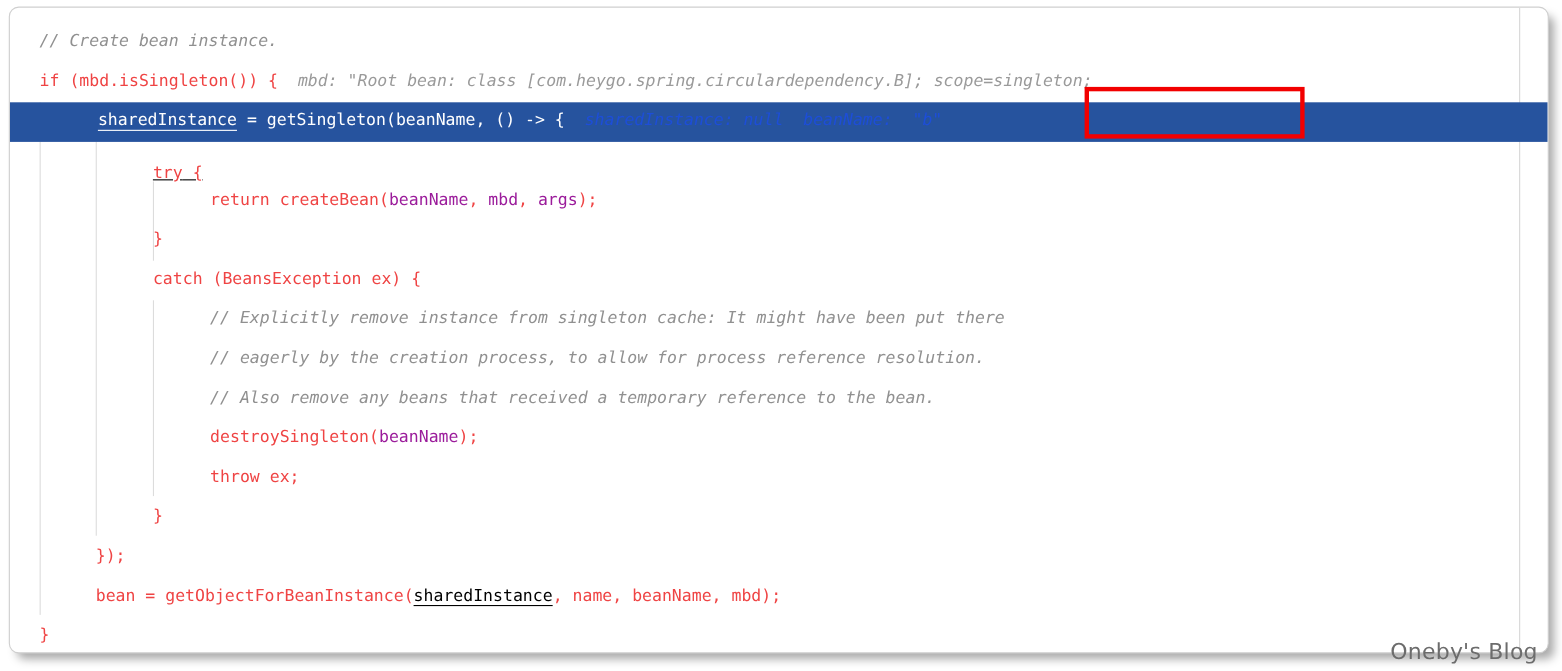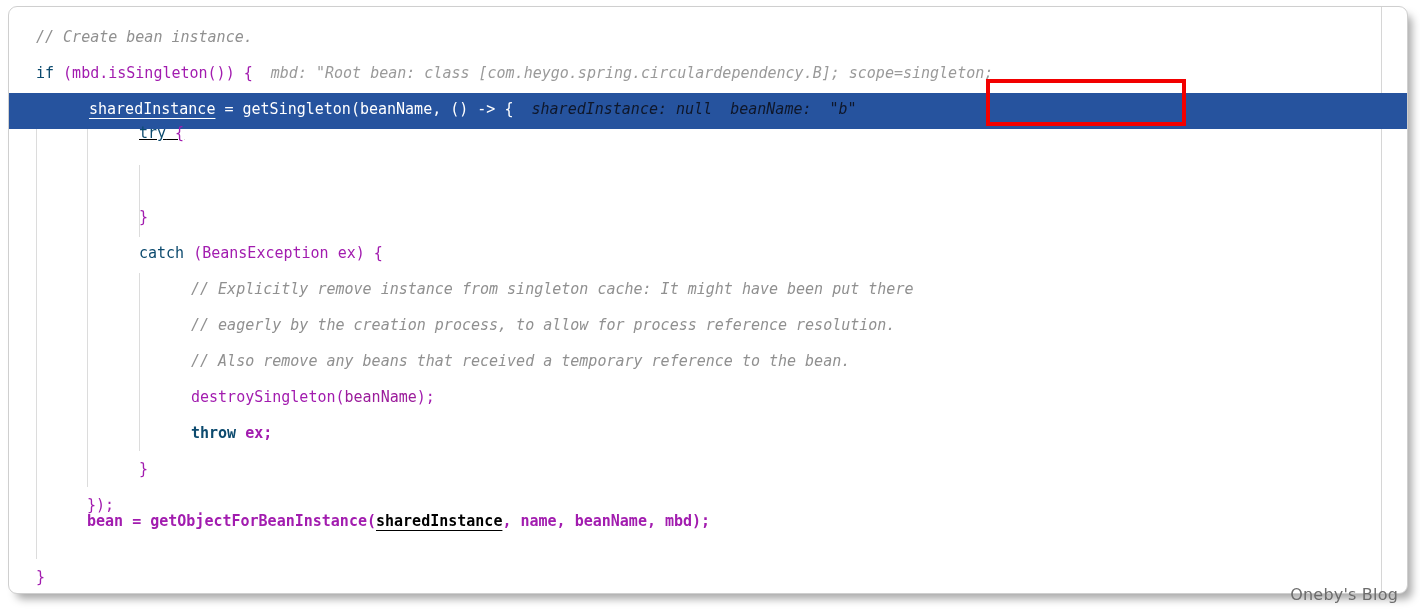--- a/index.html
+++ b/index.html
@@ -84,44 +84,44 @@
 
   .line.exec {
     color: #ffffff;
     z-index: 3;
   }
   .line.exec .tok-ident,
   .line.exec .tok-kw,
   .line.exec .tok-param,
   .line.exec .tok-plain { color: #ffffff; }
 
-  .tok-kw     { color: #0c4a6e; }
-  .tok-plain  { color: #a21caf; }
+  .tok-kw     { color: #ef4444; }
+  .tok-plain  { color: #ef4444; }
   .tok-param  { color: #9B1C9B; }
   .tok-comment{ color: #909090; font-style: italic; }
   .tok-hint   { color: #9A9A9A; font-style: italic; }
-  .line.exec .tok-hint { color: #0f172a; font-style: italic; }
+  .line.exec .tok-hint { color: #1d4ed8; font-style: italic; }
   .tok-underline { text-decoration: underline; text-underline-offset: 4px; }
 
   
   .red-box {
     position: absolute;
     border: 4px solid #F20000;
     background: transparent;
     z-index: 6;
     box-sizing: border-box;
   }
 
   
   .watermark {
     position: absolute;
     right: 22px;
     bottom: 6px;
     font-family: "DejaVu Sans", "Liberation Sans", sans-serif;
-    font-size: 16px;
+    font-size: 20px;
     color: #6c6c6c;
     letter-spacing: 0.2px;
     z-index: 8;
   }
 </style>
 </head>
 <body>
 
 <div id="screenshot">
 
@@ -130,30 +130,31 @@
 
     <div class="guide" style="left: 27px; top: 86px; height: 466px;"></div>
         <div class="guide" style="left: 78px; top: 122px; height: 358px;"></div>
         <div class="guide" style="left: 130px; top: 158px; height: 72px;"></div>
         <div class="guide" style="left: 130px; top: 266px; height: 178px;"></div>
         <div class="ruler" style="left: 1372px; top: 0px; height: 586px; bottom: auto;"></div>
         <div class="exec-row" style="top: 86px; height: 36px;"></div>
         <div class="line" style="top: 12px; padding-left: 27px;"><span class="tok-comment">// Create bean instance.</span></div>
         <div class="line" style="top: 48px; padding-left: 27px;"><span class="tok-kw">if</span><span class="tok-plain"> (mbd.isSingleton()) {</span><span class="tok-hint">  mbd: "Root bean: class [com.heygo.spring.circulardependency.B]; scope=singleton;</span></div>
         <div class="line exec" style="top: 84px; padding-left: 80px;"><span class="tok-ident tok-underline">sharedInstance</span><span class="tok-plain"> = getSingleton(beanName, () -&gt; {</span><span class="tok-hint">  sharedInstance: null</span><span class="tok-hint">  beanName:  "b"</span></div>
-        <div class="line" style="top: 108px; padding-left: 130px; text-decoration: underline;"><span class="tok-kw">try</span><span class="tok-plain"> {</span></div>
+        <div class="line" style="top: 132px; padding-left: 130px; text-decoration: underline;"><span class="tok-kw">try</span><span class="tok-plain"> {</span></div>
+        <div class="line" style="top: 156px; padding-left: 182px;"><span class="tok-kw">return</span><span class="tok-plain"> createBean(</span><span class="tok-param">beanName</span><span class="tok-plain">, </span><span class="tok-param">mbd</span><span class="tok-plain">, </span><span class="tok-param">args</span><span class="tok-plain">);</span></div>
         <div class="line" style="top: 192px; padding-left: 130px;"><span class="tok-plain">}</span></div>
         <div class="line" style="top: 264px; padding-left: 182px;"><span class="tok-comment">// Explicitly remove instance from singleton cache: It might have been put there</span></div>
         <div class="line" style="top: 228px; padding-left: 130px;"><span class="tok-kw">catch</span><span class="tok-plain"> (BeansException ex) {</span></div>
         <div class="line" style="top: 300px; padding-left: 182px;"><span class="tok-comment">// eagerly by the creation process, to allow for process reference resolution.</span></div>
         <div class="line" style="top: 336px; padding-left: 182px;"><span class="tok-comment">// Also remove any beans that received a temporary reference to the bean.</span></div>
         <div class="line" style="top: 372px; padding-left: 182px;"><span class="tok-plain">destroySingleton(</span><span class="tok-param">beanName</span><span class="tok-plain">);</span></div>
-        <div class="line" style="top: 408px; padding-left: 182px; font-weight: bold;"><span class="tok-kw">throw</span><span class="tok-plain"> ex;</span></div>
+        <div class="line" style="top: 408px; padding-left: 182px;"><span class="tok-kw">throw</span><span class="tok-plain"> ex;</span></div>
         <div class="line" style="top: 444px; padding-left: 130px;"><span class="tok-plain">}</span></div>
         <div class="line" style="top: 480px; padding-left: 78px;"><span class="tok-plain">});</span></div>
-        <div class="line" style="top: 496px; padding-left: 78px; font-weight: bold;"><span class="tok-plain">bean = getObjectForBeanInstance(</span><span class="tok-ident tok-underline">sharedInstance</span><span class="tok-plain">, name, beanName, mbd);</span></div>
+        <div class="line" style="top: 516px; padding-left: 78px;"><span class="tok-plain">bean = getObjectForBeanInstance(</span><span class="tok-ident tok-underline">sharedInstance</span><span class="tok-plain">, name, beanName, mbd);</span></div>
         <div class="line" style="top: 552px; padding-left: 27px;"><span class="tok-plain">}</span></div>
       </div>
   <div class="red-box" style="left: 977px; top: 72px; width: 200px; height: 47px; border-color: rgb(242, 0, 0);"></div>
     </div>
 
   <div class="watermark">Oneby's Blog</div>
 </div>
 
 </body></html>

